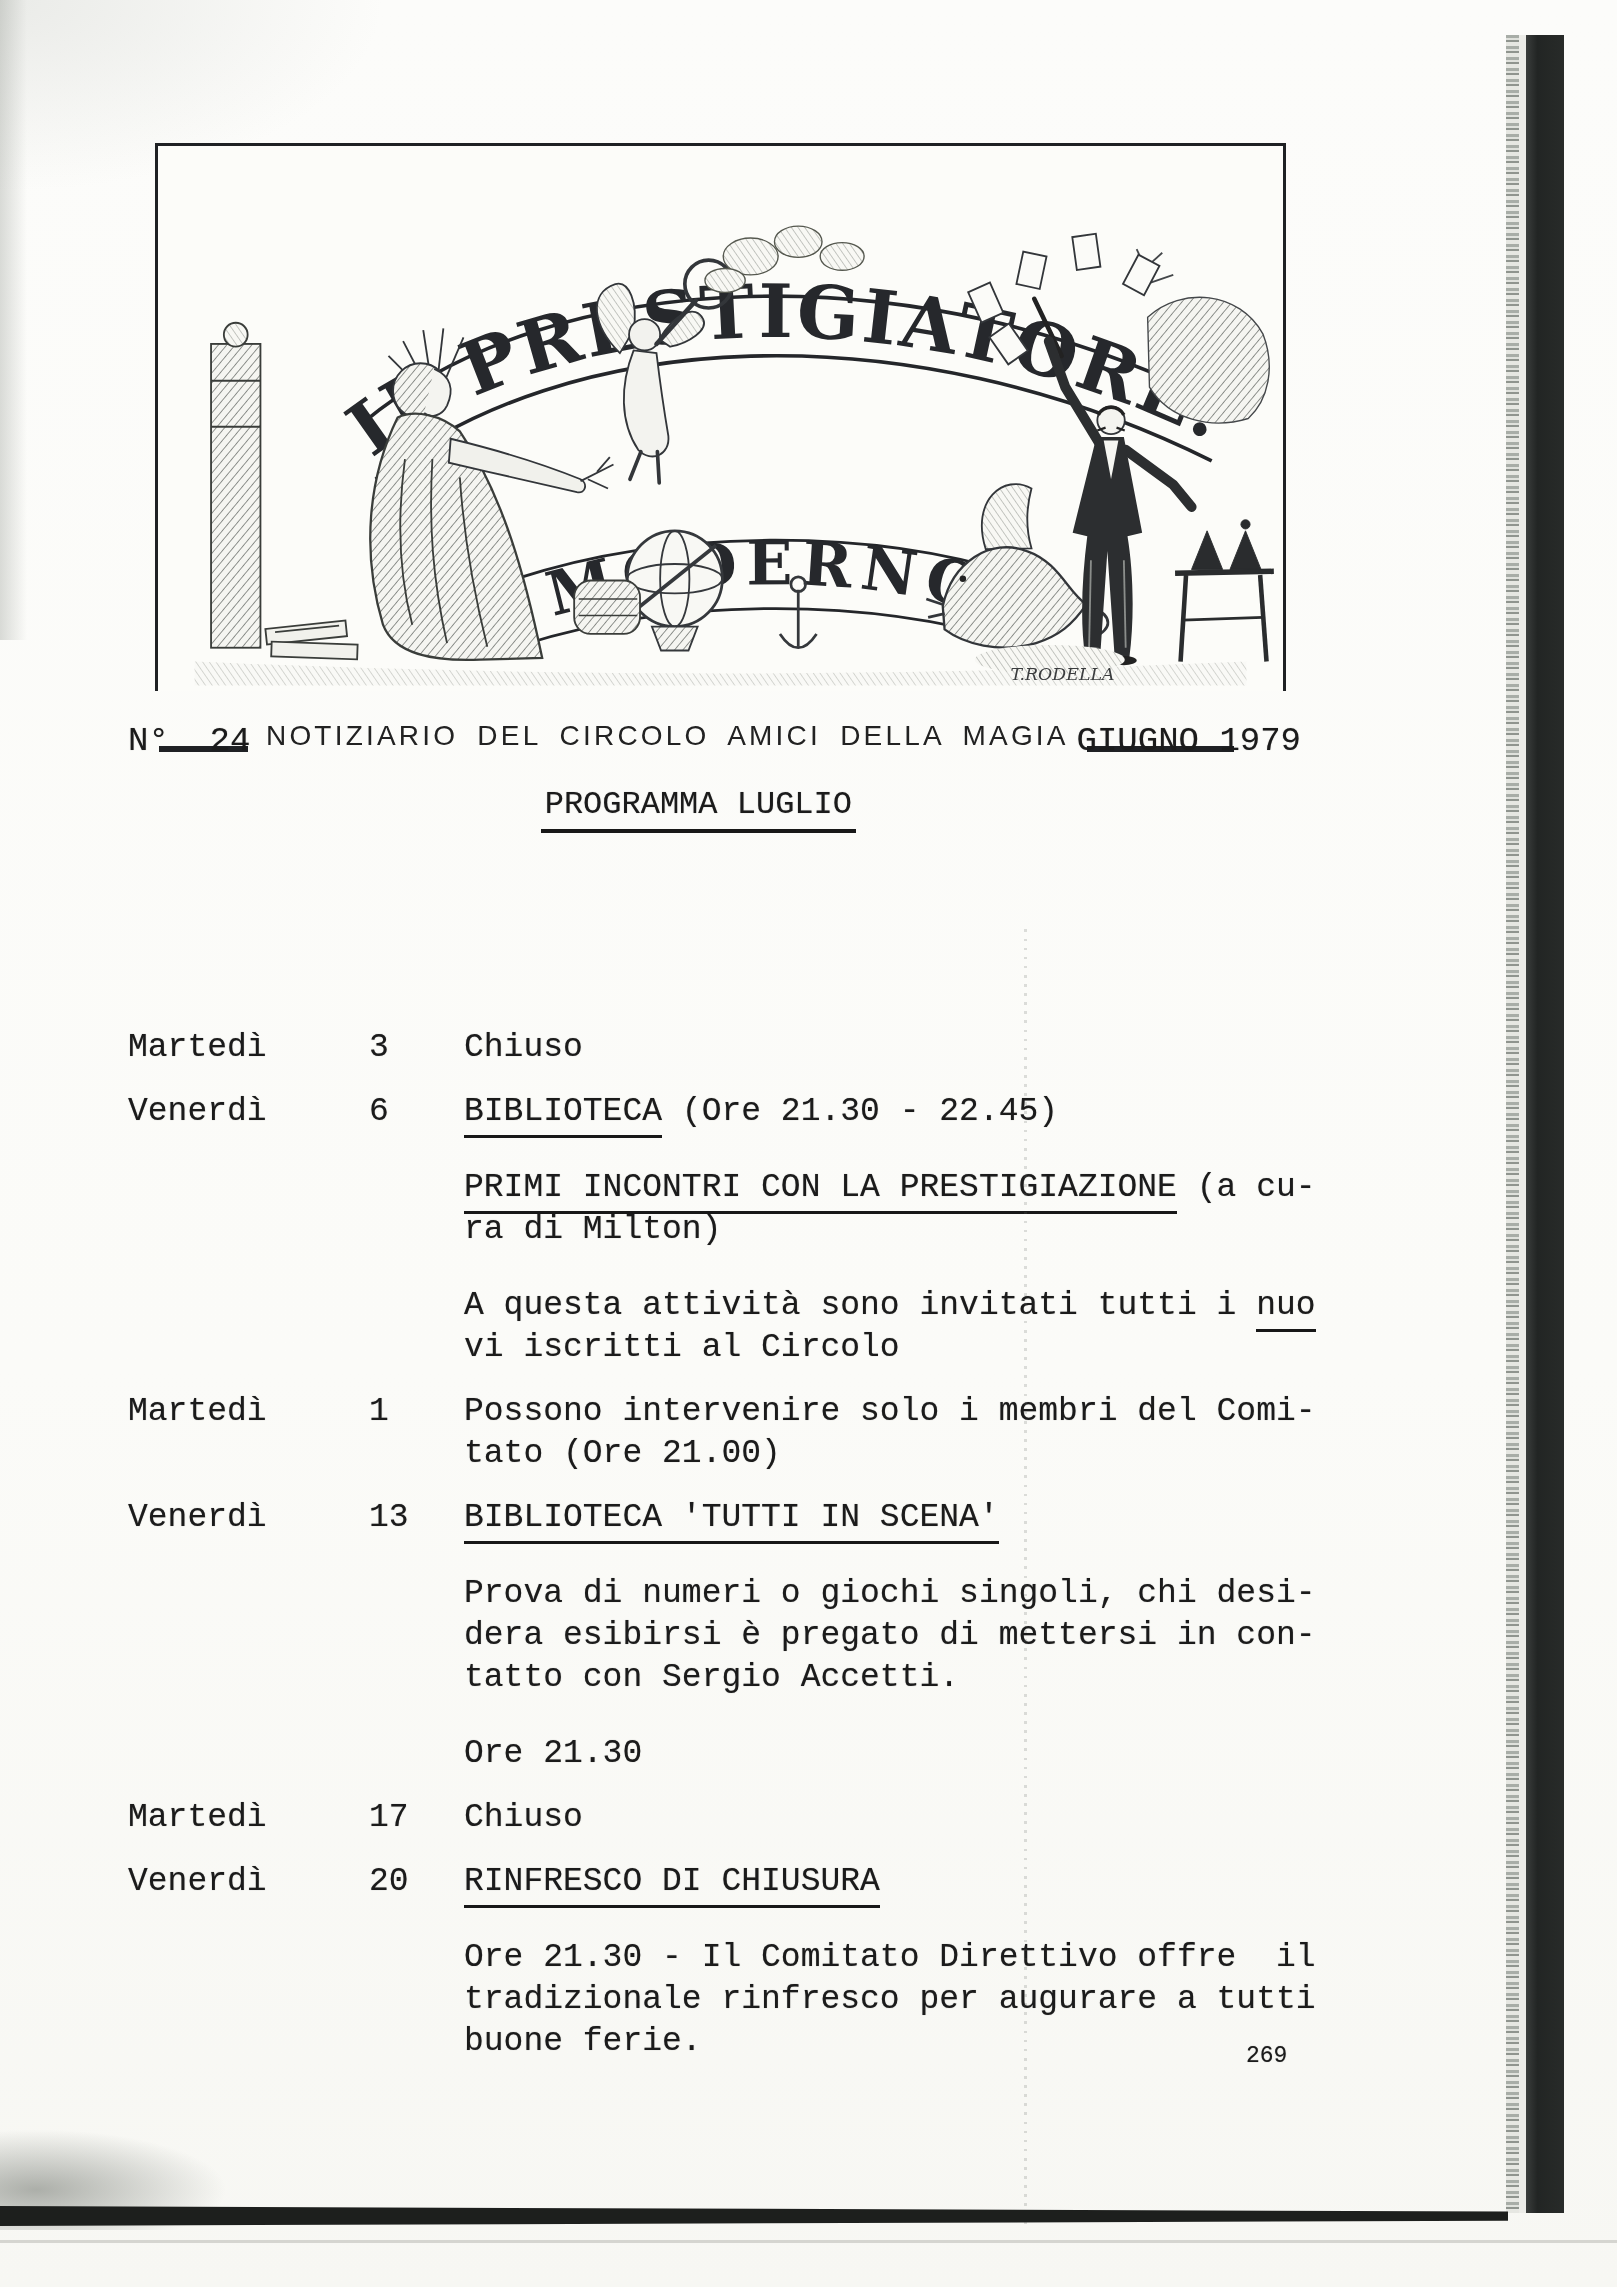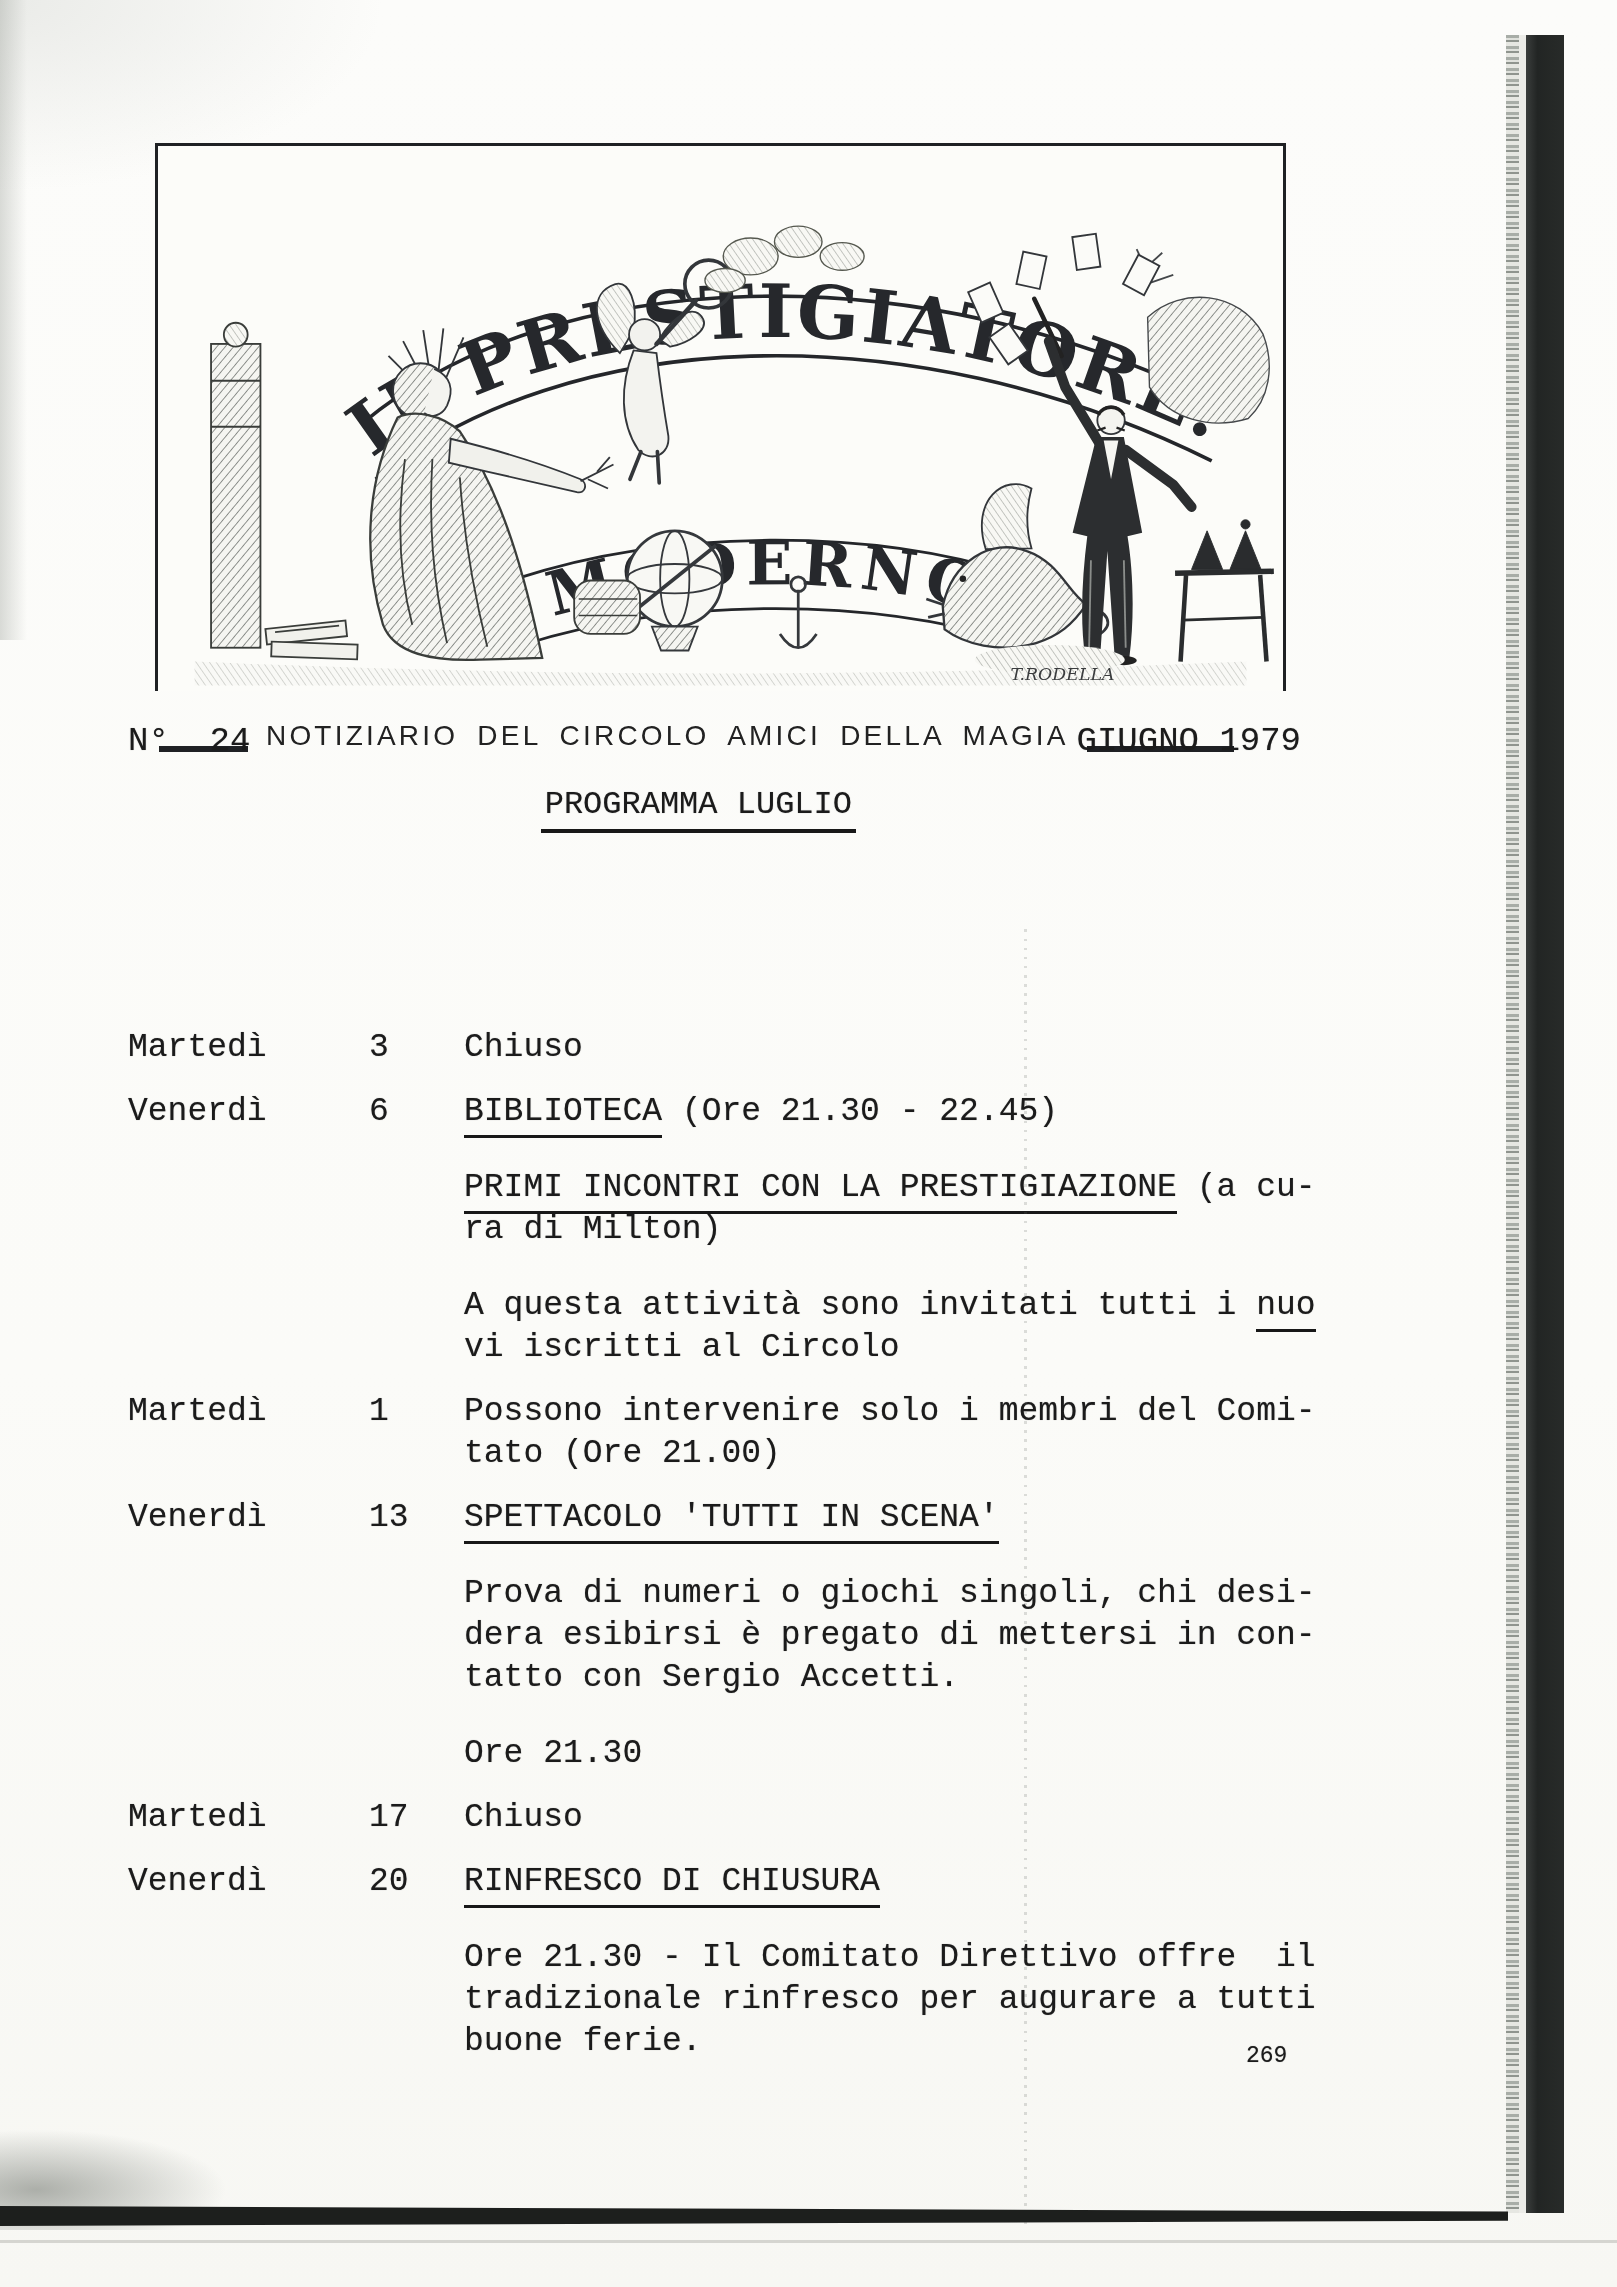--- a/index.html
+++ b/index.html
@@ -293,21 +293,21 @@
             <div class="line"><span>tato (Ore 21.00)</span></div>
           </div>
         </div>
   </div>
 
   <div class="row">
     <div class="day tw">Venerdì</div>
     <div class="num tw">13</div>
     <div class="body">
           <div class="para">
-            <div class="line"><span class="u">SPETTACOLO 'TUTTI IN SCENA'</span></div>
+            <div class="line"><span class="u">BIBLIOTECA 'TUTTI IN SCENA'</span></div>
           </div>
           <div class="para">
             <div class="line"><span>Prova di numeri o giochi singoli, chi desi-</span></div>
             <div class="line"><span>dera esibirsi è pregato di mettersi in con-</span></div>
             <div class="line"><span>tatto con Sergio Accetti.</span></div>
           </div>
           <div class="para">
             <div class="line"><span>Ore 21.30</span></div>
           </div>
         </div>

